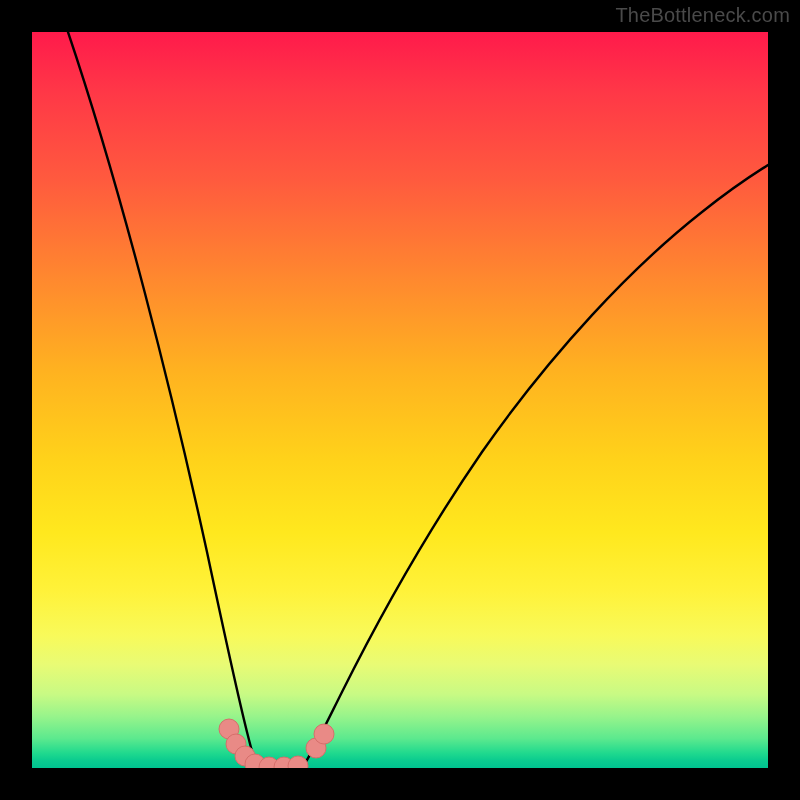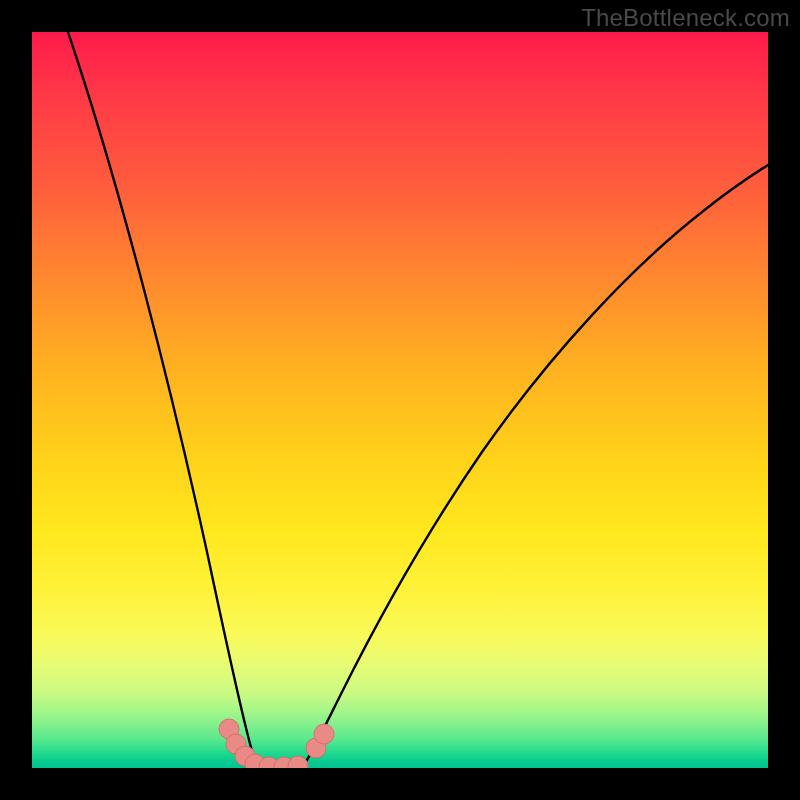--- a/index.html
+++ b/index.html
@@ -48,21 +48,21 @@
       #1fd98e 98%,
       #0acb8f 99%,
       #00c390 100%
     );
   }
   .watermark {
     position: absolute;
     top: 4px;
     right: 10px;
     color: #4a4a4a;
-    font-size: 24px;
+    font-size: 20px;
     font-weight: 400;
     letter-spacing: 0.2px;
     user-select: none;
   }
   svg.curves {
     position: absolute;
     inset: 0;
   }
 </style>
 </head>

